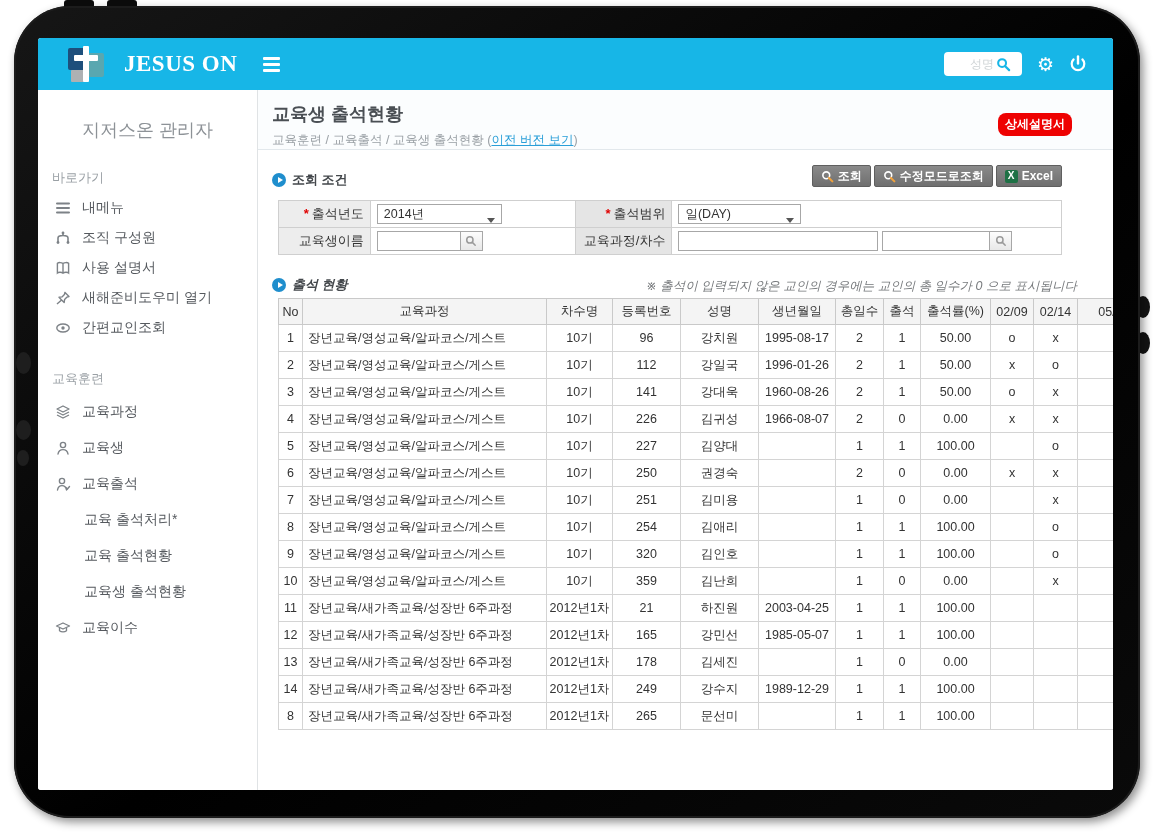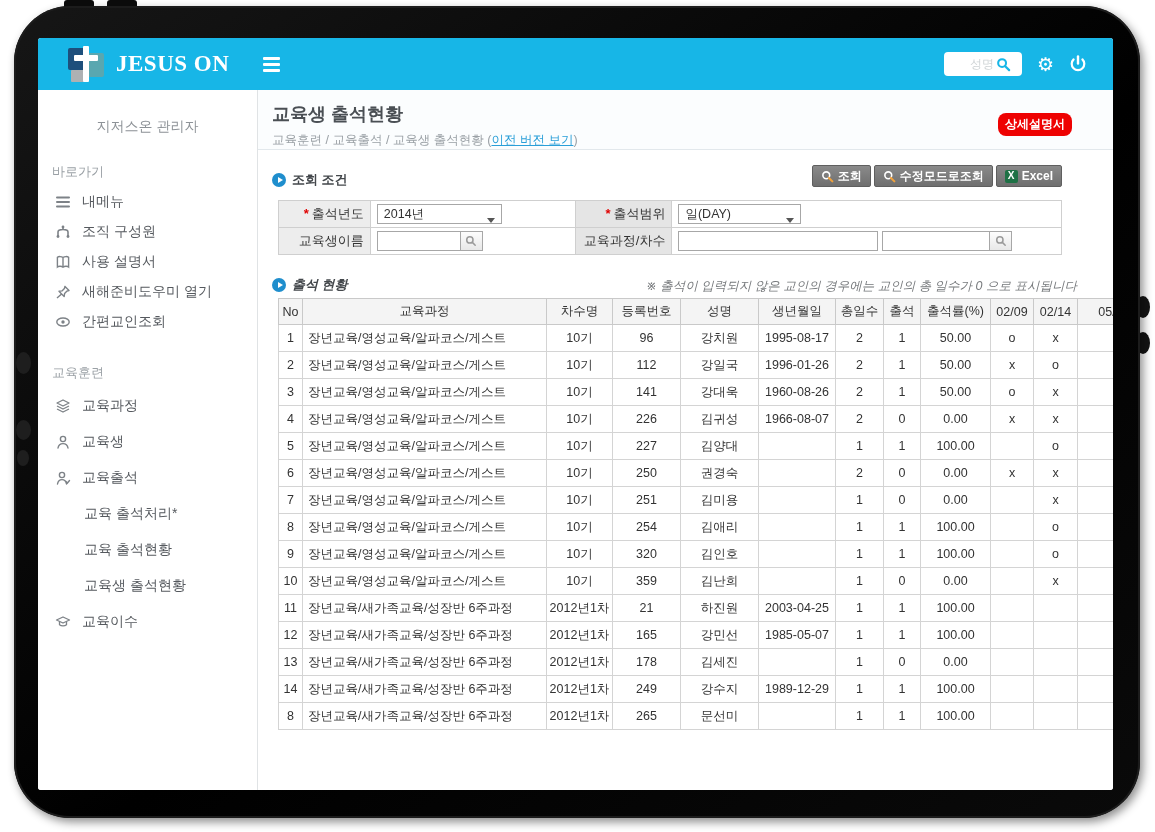--- a/index.html
+++ b/index.html
@@ -13,42 +13,42 @@
   .frame{position:absolute;left:14px;top:6px;width:1126px;height:812px;border-radius:56px;
     background:linear-gradient(145deg,#161616,#000 55%,#0a0a0a);
     box-shadow:3px 4px 10px rgba(0,0,0,.45), inset 0 0 0 2px #1c1c1c;}
   .bez-btn{position:absolute;background:#1e1e1e;border-radius:50%;}
 
   
   .screen{position:absolute;left:24px;top:32px;width:1075px;height:752px;background:#fff;border-radius:3px;overflow:hidden;}
 
   
   .topbar{position:absolute;left:0;top:0;width:100%;height:52px;background:#17b6e7;display:flex;align-items:center;}
-  .logo{display:flex;align-items:center;gap:12px;margin-left:30px;width:195px;cursor:pointer;}
+  .logo{display:flex;align-items:center;gap:20px;margin-left:30px;width:195px;cursor:pointer;}
   .logo-icon{position:relative;width:36px;height:36px;flex:0 0 36px;}
   .logo-icon .sq1{position:absolute;left:0;top:2px;width:20px;height:22px;background:#1d4f7c;border-radius:2px;}
   .logo-icon .sq2{position:absolute;right:0;top:7px;width:21px;height:24px;background:#5aa7b0;border-radius:2px;}
   .logo-icon .sq3{position:absolute;left:3px;bottom:0;width:15px;height:12px;background:#aeb1b3;border-radius:1px;}
   .logo-icon .cv{position:absolute;left:15px;top:0;width:6px;height:36px;background:#fff;border-radius:1px;}
   .logo-icon .ch{position:absolute;left:6px;top:9px;width:24px;height:6px;background:#fff;border-radius:1px;}
   .logo-text{color:#fff;font-family:"Liberation Serif","DejaVu Serif",serif;font-weight:bold;font-size:23px;letter-spacing:.5px;}
   .burger{display:flex;flex-direction:column;gap:3px;margin-right:18px;cursor:pointer;}
   .burger i{display:block;width:17px;height:3px;background:#fff;border-radius:1px;}
   .mainnav{display:flex;gap:15px;}
   .mainnav a{color:#fff;font-size:15px;font-weight:bold;text-decoration:none;cursor:pointer;}
   .topbar-right{margin-left:auto;display:flex;align-items:center;gap:15px;margin-right:26px;}
   .name-search{display:flex;align-items:center;background:#fff;border-radius:4px;height:24px;width:78px;padding:0 5px 0 8px;}
   .name-search input{border:0;outline:0;width:44px;font-size:12px;color:#555;text-align:right;background:transparent;}
   .name-search input::placeholder{color:#cfd4d6;}
   .gear{color:#fff;font-family:"DejaVu Sans",sans-serif;font-size:19px;line-height:1;cursor:pointer;}
 
   
   .bodywrap{position:absolute;left:0;top:52px;width:100%;height:700px;display:flex;}
   .sidebar{width:220px;flex:0 0 220px;border-right:1px solid #e0e3e5;padding-top:28px;background:#fff;}
-  .side-user{text-align:center;color:#8d9297;font-size:14px;}
+  .side-user{text-align:center;color:#8d9297;font-size:18px;}
   .sec-label{margin:27px 0 6px 14px;color:#9aa0a5;font-size:13px;}
   .side-item{display:flex;align-items:center;gap:11px;padding:6px 0 6px 17px;font-size:14px;color:#55595e;cursor:pointer;}
   .grp2 .side-item{padding-top:9px;padding-bottom:9px;}
   .side-item.sub{padding-left:46px;}
   .side-item svg{flex:0 0 16px;}
 
   
   .main{flex:1;position:relative;background:#fff;overflow:hidden;}
   .page-head{height:60px;padding:12px 14px 0;background:#fbfdfe;border-bottom:1px solid #e2e8ec;position:relative;}
   .page-title{font-size:18px;font-weight:bold;color:#4a4f54;margin:0 0 6px;}

